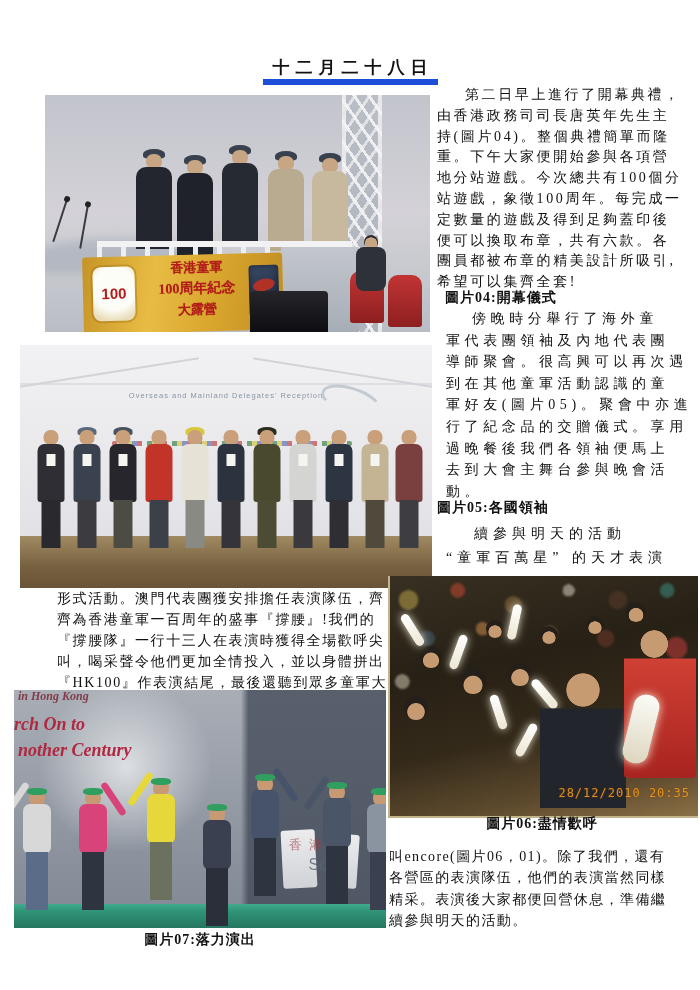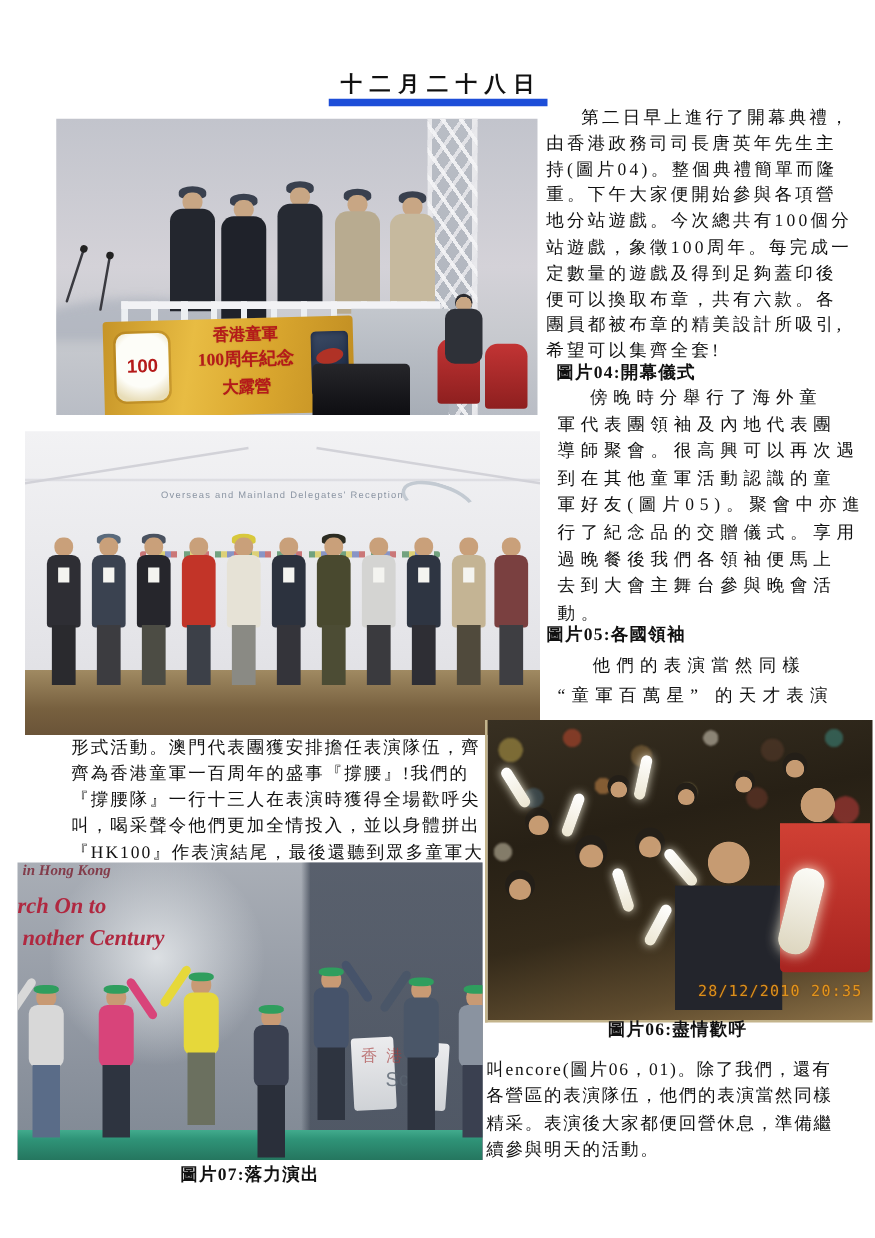--- a/index.html
+++ b/index.html
@@ -231,21 +231,21 @@
   <div class="para p2t lines">傍晚時分舉行了海外童
 軍代表團領袖及內地代表團
 導師聚會。很高興可以再次遇
 到在其他童軍活動認識的童
 軍好友(圖片05)。聚會中亦進
 行了紀念品的交贈儀式。享用
 過晚餐後我們各領袖便馬上
 去到大會主舞台參與晚會活
 動。</div>
   <div class="cap cap05">圖片05:各國領袖</div>
-  <div class="para p3t lines">他們的表演當然同樣
+  <div class="para p3t lines">續參與明天的活動
 “童軍百萬星” 的天才表演</div>
 
   <div class="photo ph2">
     <div class="seam" style="left:-20px;top:28px;width:200px;transform:rotate(-9deg);"></div>
     <div class="seam" style="right:-20px;top:28px;width:200px;transform:rotate(9deg);"></div>
     <div class="seam" style="left:0;top:38px;width:100%;opacity:.6;"></div>
     <div class="tb">
       <div class="en">Overseas and Mainland Delegates' Reception</div>
     </div>
     <div class="tb-swoosh"></div>

